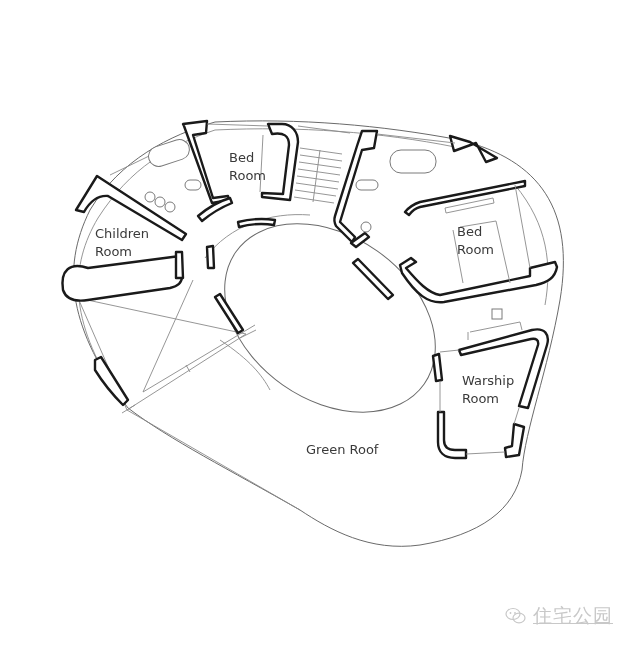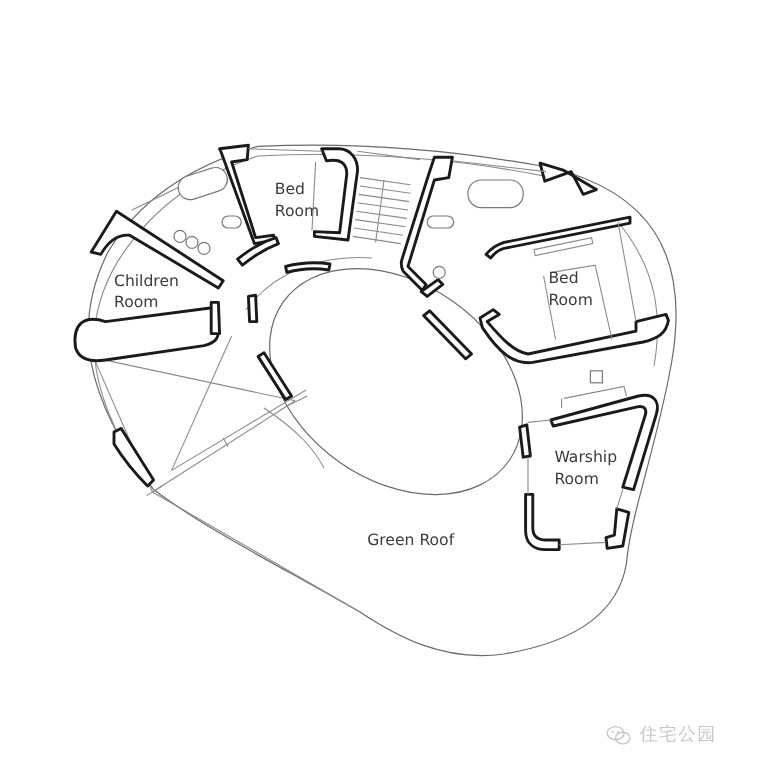--- a/index.html
+++ b/index.html
@@ -3,21 +3,21 @@
   <meta charset="utf-8">
   <style>
     html, body { margin: 0; padding: 0; background: #ffffff; }
     body { width: 640px; height: 650px; position: relative; overflow: hidden; font-family: "DejaVu Sans", sans-serif; }
     #plan { position: absolute; left: 0; top: 0; width: 640px; height: 650px; }
     .thin { fill: none; stroke: #6a6a6a; stroke-width: 1; }
     .thinner { fill: none; stroke: #8a8a8a; stroke-width: 0.9; }
     .wall { fill: #ffffff; stroke: #1a1a1a; stroke-width: 2.4; stroke-linejoin: round; stroke-linecap: round; }
     .fixture { fill: #ffffff; stroke: #7a7a7a; stroke-width: 1; }
     .label { font-family: "DejaVu Sans", sans-serif; font-size: 13px; fill: #3a3a3a; }
-    .watermark { position: absolute; left: 505px; top: 603px; display: flex; align-items: center; gap: 6px; color: #c8c8c8; font-size: 15px; letter-spacing: 1px; }
+    .watermark { position: absolute; left: 505px; top: 603px; display: flex; align-items: center; gap: 6px; color: #c8c8c8; font-size: 19px; letter-spacing: 1px; text-decoration: underline; }
     .wm-icon { width: 22px; height: 18px; }
   </style>
 </head>
 <body>
 
 <svg id="plan" viewBox="0 0 640 650" xmlns="http://www.w3.org/2000/svg">
 
   <g>
     <path class="thin" d="M128,408 C70,330 60,270 90,210 C120,160 170,135 215,122 C300,118 380,125 460,140 C540,160 575,210 560,300 C548,370 525,430 522,470 C515,510 480,535 420,545 C370,552 330,530 300,510 C230,470 170,440 128,408 Z"></path>
     <path class="thinner" d="M118,395 C68,320 70,265 98,218 C130,168 170,145 215,130"></path>

